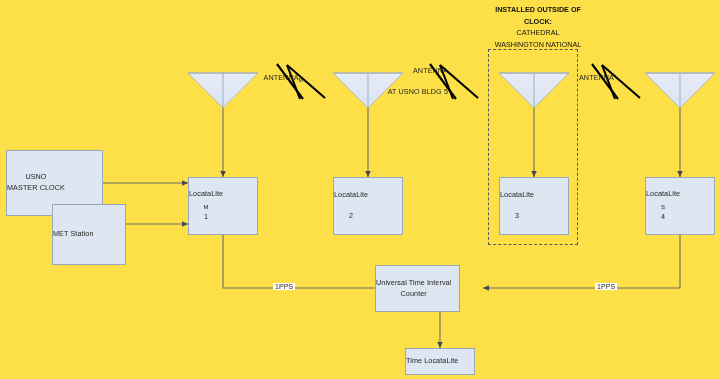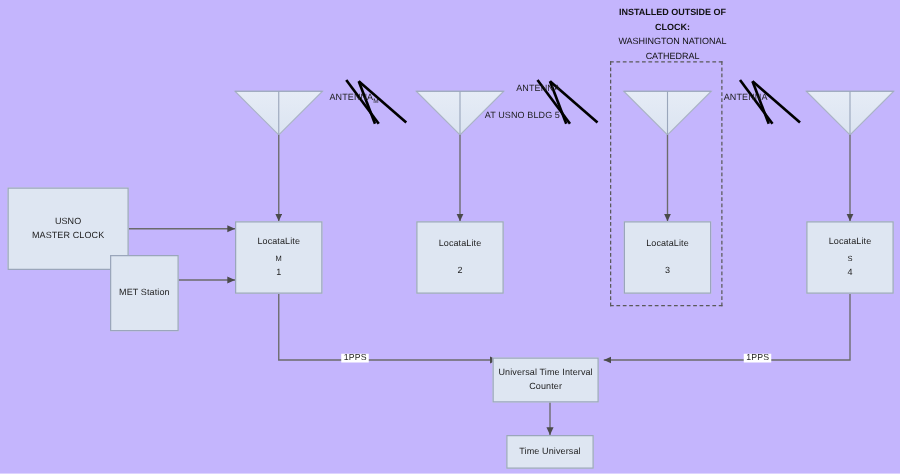--- a/index.html
+++ b/index.html
@@ -5,34 +5,34 @@
   * { box-sizing: border-box; margin: 0; padding: 0; }
   html, body {
     width: 720px; height: 379px;
     background: #ffffff;
     font-family: "Liberation Sans", sans-serif;
     overflow: hidden;
   }
   #diagram {
     position: relative;
     width: 720px; height: 379px;
-    background: #c4b5fd;
+    background: #fde047;
   }
   #svg-layer {
     position: absolute; left: 0; top: 0;
     width: 720px; height: 379px;
     pointer-events: none;
   }
   .node {
     position: absolute;
     background: #dee6f2;
     border: 1px solid #9aa6bb;
     display: flex;
     align-items: center;
-    justify-content: center;
+    justify-content: flex-start;
     text-align: center;
     color: #1d1d1d;
     font-size: 7.2px;
     line-height: 1.5;
     letter-spacing: 0.1px;
     z-index: 3;
   }
   .node span { display: block; white-space: pre-line; }
   .ant-label {
     position: absolute;
@@ -149,22 +149,22 @@
     <path d="M680,235 L680,288 L483,288" stroke="#6b6b6b" stroke-width="1.1" fill="none" marker-end="url(#arrow)"></path>
 
     <line x1="440" y1="312" x2="440" y2="348" stroke="#6b6b6b" stroke-width="1.1" marker-end="url(#arrow)"></line>
   </svg>
 
   <div class="dashed-region" style="left:488px; top:49px; width:90px; height:196px;"></div>
 
   <div class="note" style="left:443px; top:4px;">
     <div class="b">INSTALLED OUTSIDE OF</div>
     <div class="b">CLOCK:</div>
+    <div>CATHEDRAL</div>
     <div>WASHINGTON NATIONAL</div>
-    <div>CATHEDRAL</div>
   </div>
 
   <div class="ant-label" style="left:143px; top:63px;">
     <span>ANTENNA</span><sub>M</sub>
   </div>
 
   <div class="ant-label" style="left:288px; top:56px;">
     <div>ANTENNA</div>
     <div>AT USNO BLDG 5</div>
   </div>
@@ -175,45 +175,45 @@
 
   <div class="ant-label" style="left:600px; top:63px;">
     <span>ANTENNA</span><sub>S</sub>
   </div>
 
   <div class="node" style="left:6px; top:150px; width:97px; height:66px;">
     <span>USNO
 MASTER CLOCK</span>
   </div>
 
-  <div class="node" style="left:52px; top:204px; width:55px; height:61px;margin-left:36px;">
+  <div class="node" style="left:52px; top:204px; width:74px; height:61px;">
     <span>MET Station</span>
   </div>
 
   <div class="node" style="left:188px; top:177px; width:70px; height:58px;">
     <span><span>LocataLite</span><sub class="sb">M</sub><br><span>1</span></span>
   </div>
 
   <div class="node" style="left:333px; top:177px; width:70px; height:58px;">
     <span><span>LocataLite</span><br><span>2</span></span>
   </div>
 
   <div class="node" style="left:499px; top:177px; width:70px; height:58px;">
     <span><span>LocataLite</span><br><span>3</span></span>
   </div>
 
   <div class="node" style="left:645px; top:177px; width:70px; height:58px;">
     <span><span>LocataLite</span><sub class="sb">S</sub><br><span>4</span></span>
   </div>
 
-  <div class="node" style="left:394px; top:265px; width:85px; height:36px;margin-top:21px;">
+  <div class="node" style="left:375px; top:265px; width:85px; height:47px;">
     <span>Universal Time Interval
 Counter</span>
   </div>
 
   <div class="node" style="left:405px; top:348px; width:70px; height:27px;">
-    <span>Time Universal</span>
+    <span>Time LocataLite</span>
   </div>
 
   <div class="edge-label" style="left:273px; top:283px;">1PPS</div>
   <div class="edge-label" style="left:595px; top:283px;">1PPS</div>
 
 </div>
 
 </body></html>

